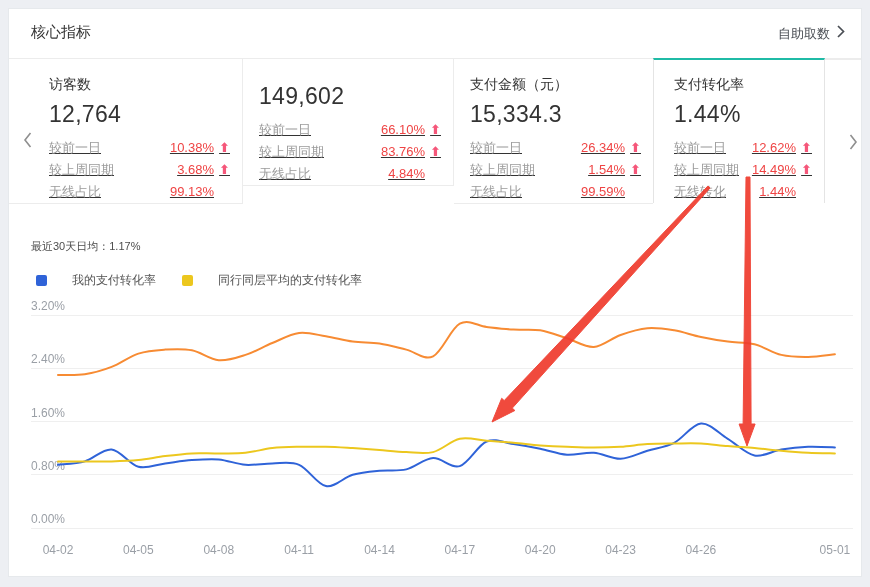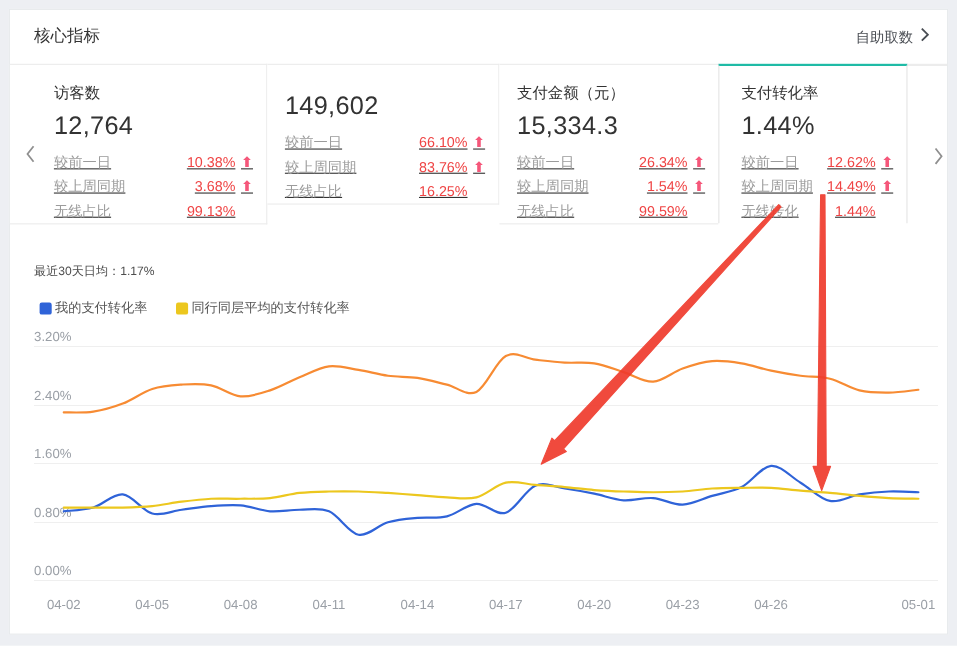--- a/index.html
+++ b/index.html
@@ -35,21 +35,21 @@
   .stat{display:flex;align-items:center;font-size:13px;line-height:22px;text-decoration:underline;}
   .stat-label{color:#9b9b9b;}
   .stat-value{margin-left:auto;color:#ef4444;}
   .stat-arrow{width:16px;text-align:right;color:var(--pink);font-weight:bold;font-size:13px;}
   .chev{position:absolute;z-index:2;cursor:pointer;width:12px;height:18px;display:flex;align-items:center;justify-content:center;}
   .chev-prev{left:12px;top:122px;}
   .chev-next{right:2px;top:74px;}
   
   .chart-title{position:absolute;left:22px;top:230px;font-size:11px;color:#4d4d4d;}
   .legend{position:absolute;left:27px;top:263px;display:flex;gap:26px;font-size:12px;color:#555;align-items:center;}
-  .legend-item{display:flex;align-items:center;gap:3px;cursor:pointer;}
+  .legend-item{display:flex;align-items:center;gap:25px;cursor:pointer;}
   .legend-sw{width:11px;height:11px;border-radius:2px;display:inline-block;}
   
   svg.chart{position:absolute;left:0;top:0;width:854px;height:569px;z-index:4;pointer-events:none;}
 </style>
 </head>
 <body>
 
 <div class="panel">
 
   <div class="hdr">
@@ -92,21 +92,21 @@
     <span class="stat-value">66.10%</span>
     <span class="stat-arrow">⬆</span>
   </div>
           <div class="stat">
     <span class="stat-label">较上周同期</span>
     <span class="stat-value">83.76%</span>
     <span class="stat-arrow">⬆</span>
   </div>
           <div class="stat">
     <span class="stat-label">无线占比</span>
-    <span class="stat-value">16.25%</span>
+    <span class="stat-value">4.84%</span>
     <span class="stat-arrow"></span>
   </div>
         </div>
   </div>
       <div class="card c3">
     <div class="card-title">支付金额（元）</div>
     <div class="card-value">15,334.3</div>
     <div class="stats">
           <div class="stat">
     <span class="stat-label">较前一日</span>

